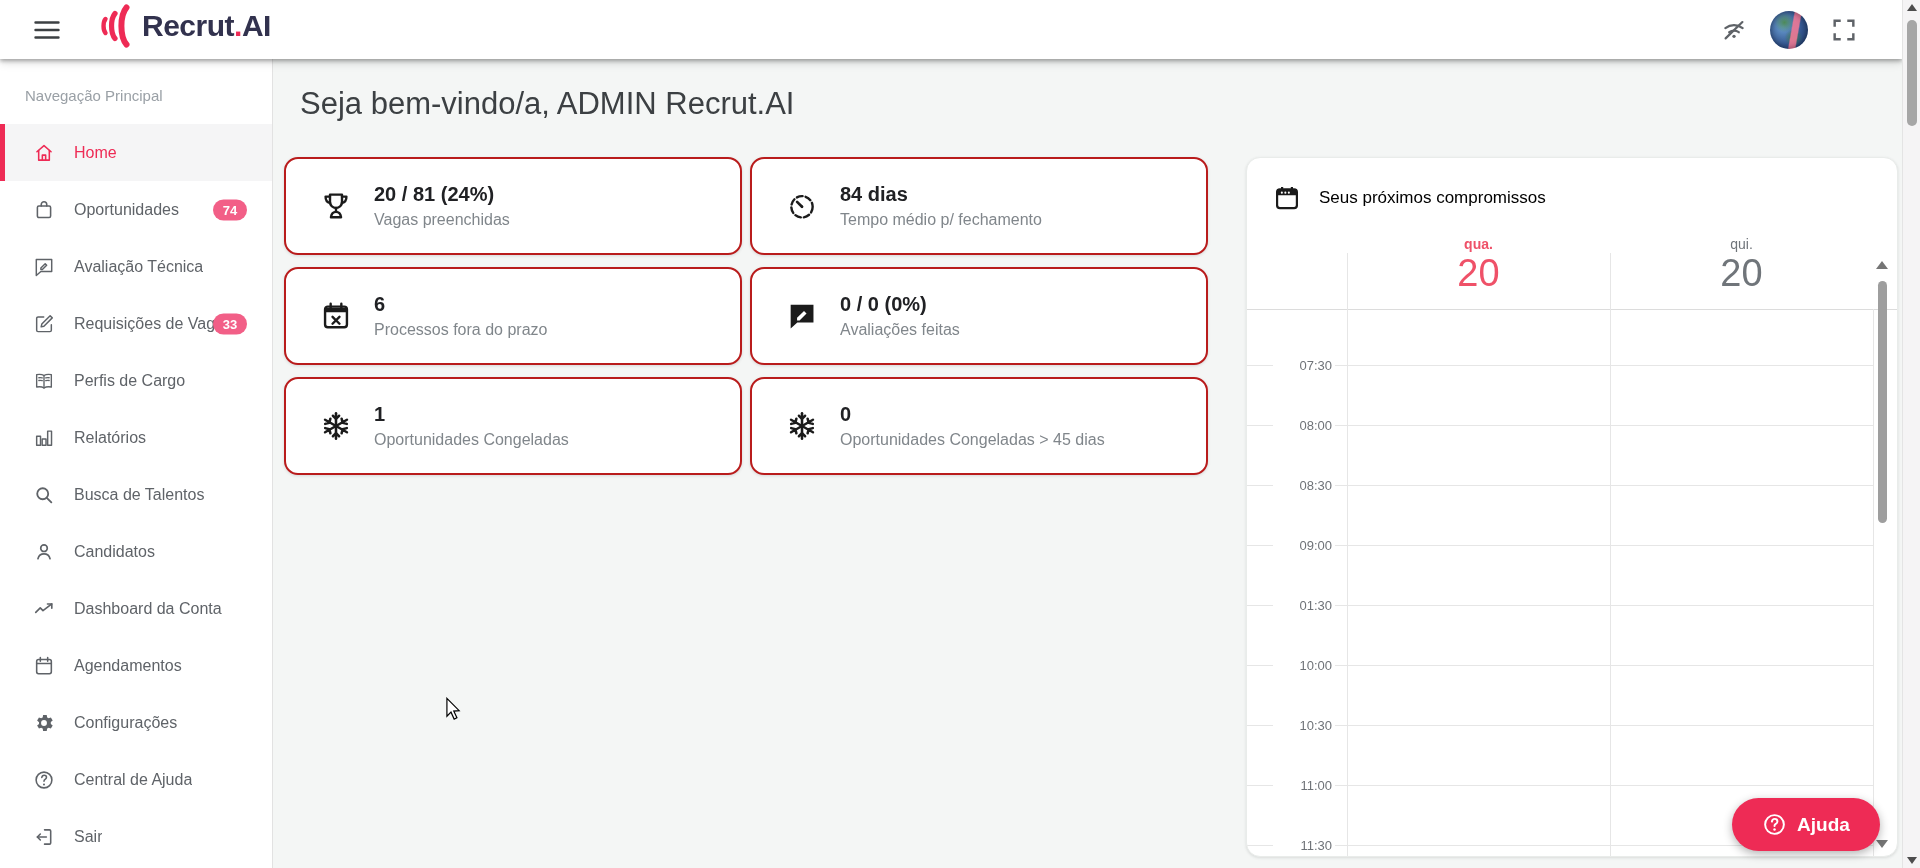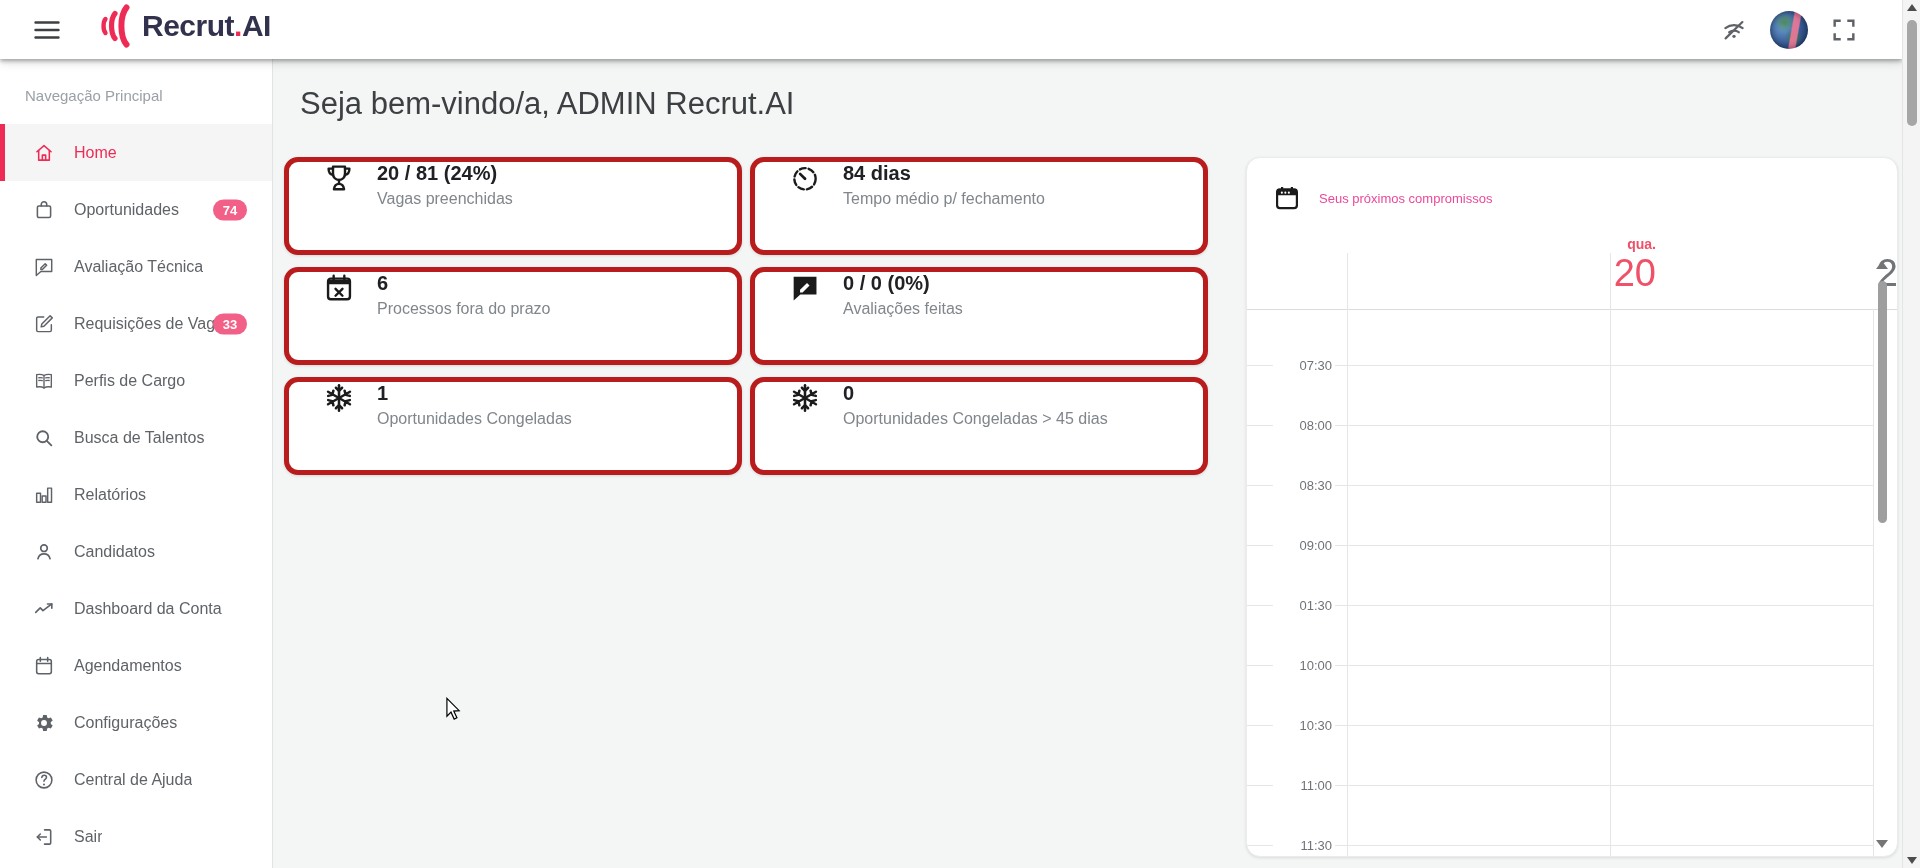--- a/index.html
+++ b/index.html
@@ -44,34 +44,34 @@
   .nav-item.active{background:#f5f5f6;box-shadow:inset 5px 0 0 var(--primary);}
   .nav-item.active .nav-label,.nav-item.active .nav-icon{color:var(--primary);}
   .nav-badge{position:absolute;right:25px;top:50%;transform:translateY(-50%);
     min-width:34px;height:21px;border-radius:11px;background:var(--badge);color:#fff;
     font-size:13px;font-weight:bold;display:flex;align-items:center;justify-content:center;padding:0 7px;}
 
   
   .main{position:absolute;left:273px;top:59px;width:1629px;height:809px;background:var(--main-bg);z-index:10;}
   .page-title{position:absolute;left:27px;top:27px;font-size:31px;font-weight:normal;color:#3c4043;}
 
-  .stat-card{position:absolute;width:458px;height:98px;background:#fff;border:5px solid #b91c1c;
-    border-radius:14px;box-shadow:0 1px 3px rgba(60,64,67,.16);display:flex;align-items:flex-start;}
+  .stat-card{position:absolute;width:458px;height:98px;background:#fff;border:2px solid #b91c1c;
+    border-radius:14px;box-shadow:0 1px 3px rgba(60,64,67,.16);display:flex;align-items:center;}
   .stat-icon{width:32px;height:32px;margin-left:34px;flex:none;color:#1b1b1b;display:inline-flex;}
   .stat-text{margin-left:22px;}
   .stat-value{font-size:20px;font-weight:bold;color:var(--dark);}
   .stat-label{font-size:16px;color:var(--muted);margin-top:5px;}
 
   
   .cal-card{position:absolute;left:973px;top:98px;width:652px;height:700px;background:#fff;
     border:1px solid #e9ecea;border-radius:14px;box-shadow:0 1px 3px rgba(60,64,67,.14);overflow:hidden;}
   .cal-header{position:absolute;left:26px;top:26px;display:flex;align-items:center;gap:18px;}
   .cal-header .cal-icon{width:28px;height:28px;color:#1b1b1b;display:inline-flex;}
-  .cal-title{font-size:13px;color:#ec4899;}
-  .cal-day{position:absolute;top:78px;height:72px;text-align:right;cursor:pointer;margin-left:46px;}
+  .cal-title{font-size:17px;color:#000000;}
+  .cal-day{position:absolute;top:78px;height:72px;text-align:center;cursor:pointer;}
   .cal-day .dow{font-size:14px;color:#70757a;}
   .cal-day .date{font-size:38px;line-height:1.05;color:#70757a;margin-top:2px;}
   .cal-day.today .dow{color:var(--day-today);font-weight:bold;}
   .cal-day.today .date{color:var(--day-today);}
   .cal-hline{position:absolute;height:1px;background:var(--line);}
   .cal-vline{position:absolute;width:1px;background:var(--line);}
   .cal-time{position:absolute;width:62px;text-align:right;font-size:13px;color:#6f7378;
     background:#fff;transform:translateY(-50%);padding:2px 3px 2px 0;left:26px;}
   .cal-col{position:absolute;top:151px;bottom:0;cursor:pointer;}
   .sb-int-track{position:absolute;right:8px;top:95px;bottom:6px;width:13px;}
@@ -150,36 +150,36 @@
             <svg viewBox="0 0 24 24" fill="none" stroke="currentColor" stroke-linecap="round" stroke-linejoin="round" stroke-width="1.5">
               <path d="M12 6C10 4.7 7.4 4.4 4 5v13.6c3.4-.6 6-.3 8 1 2-1.3 4.6-1.6 8-1V5c-3.4-.6-6-.3-8 1z"></path>
               <path d="M12 6v13.6"></path>
               <path d="M6.4 8.4c1.4-.2 2.6-.1 3.7.2M6.4 11.4c1.4-.2 2.6-.1 3.7.2M13.9 8.6c1.1-.3 2.3-.4 3.7-.2M13.9 11.6c1.1-.3 2.3-.4 3.7-.2"></path>
             </svg>
           </span>
     <span class="nav-label">Perfis de Cargo</span>
         </div>
         <div class="nav-item">
           <span class="nav-icon">
-            <svg viewBox="0 0 24 24" fill="none" stroke="currentColor" stroke-linecap="round" stroke-linejoin="round" stroke-width="2">
-              <circle cx="10.6" cy="10.6" r="6"></circle>
-              <path d="M15.3 15.3L20 20"></path>
-            </svg>
-          </span>
-    <span class="nav-label">Busca de Talentos</span>
-        </div>
-        <div class="nav-item">
-          <span class="nav-icon">
             <svg viewBox="0 0 24 24" fill="none" stroke="currentColor" stroke-linecap="round" stroke-linejoin="round" stroke-width="1.6">
               <rect x="4" y="10" width="4.2" height="10"></rect>
               <rect x="10" y="13" width="4.2" height="7"></rect>
               <rect x="16" y="4.5" width="4.2" height="15.5"></rect>
             </svg>
           </span>
     <span class="nav-label">Relatórios</span>
+        </div>
+        <div class="nav-item">
+          <span class="nav-icon">
+            <svg viewBox="0 0 24 24" fill="none" stroke="currentColor" stroke-linecap="round" stroke-linejoin="round" stroke-width="2">
+              <circle cx="10.6" cy="10.6" r="6"></circle>
+              <path d="M15.3 15.3L20 20"></path>
+            </svg>
+          </span>
+    <span class="nav-label">Busca de Talentos</span>
         </div>
         <div class="nav-item">
           <span class="nav-icon">
             <svg viewBox="0 0 24 24" fill="none" stroke="currentColor" stroke-linecap="round" stroke-linejoin="round" stroke-width="1.8">
               <circle cx="12" cy="7.9" r="3.6"></circle>
               <path d="M5.4 19.3c.9-3.4 3.3-5.2 6.6-5.2s5.7 1.8 6.6 5.2"></path>
             </svg>
           </span>
     <span class="nav-label">Candidatos</span>
         </div>
@@ -405,20 +405,30 @@
           <div class="cal-col" style="left:100px;width:263px;"></div>
           <div class="cal-col" style="left:363px;width:263px;"></div>
         </div>
       <div class="sb-int-track">
         <span class="arrow-up"></span>
         <span class="sb-int-thumb"></span>
         <span class="arrow-dn"></span>
       </div>
     </section>
 
+    <button class="help-fab">
+      <span class="hf-icon">
+        <svg viewBox="0 0 24 24" fill="none" stroke="#fff" stroke-width="1.9" stroke-linecap="round">
+          <circle cx="12" cy="12" r="9"></circle>
+          <path d="M9.5 9.2c.2-1.7 1.3-2.6 2.7-2.6 1.5 0 2.6 1 2.6 2.4 0 1.1-.6 1.8-1.6 2.4-.9.6-1.2 1.1-1.2 2.1"></path>
+          <path d="M12 16.9h.01" stroke-width="2.4"></path>
+        </svg>
+      </span>
+      <span class="hf-label">Ajuda</span>
+    </button>
   </main>
 
   <div class="pg-scroll">
     <span class="arrow-up"></span>
     <span class="pg-thumb"></span>
     <span class="arrow-dn"></span>
   </div>
 
   <div class="cursor" style="width:17px;height:25px;">
     <svg viewBox="0 0 12 19">

